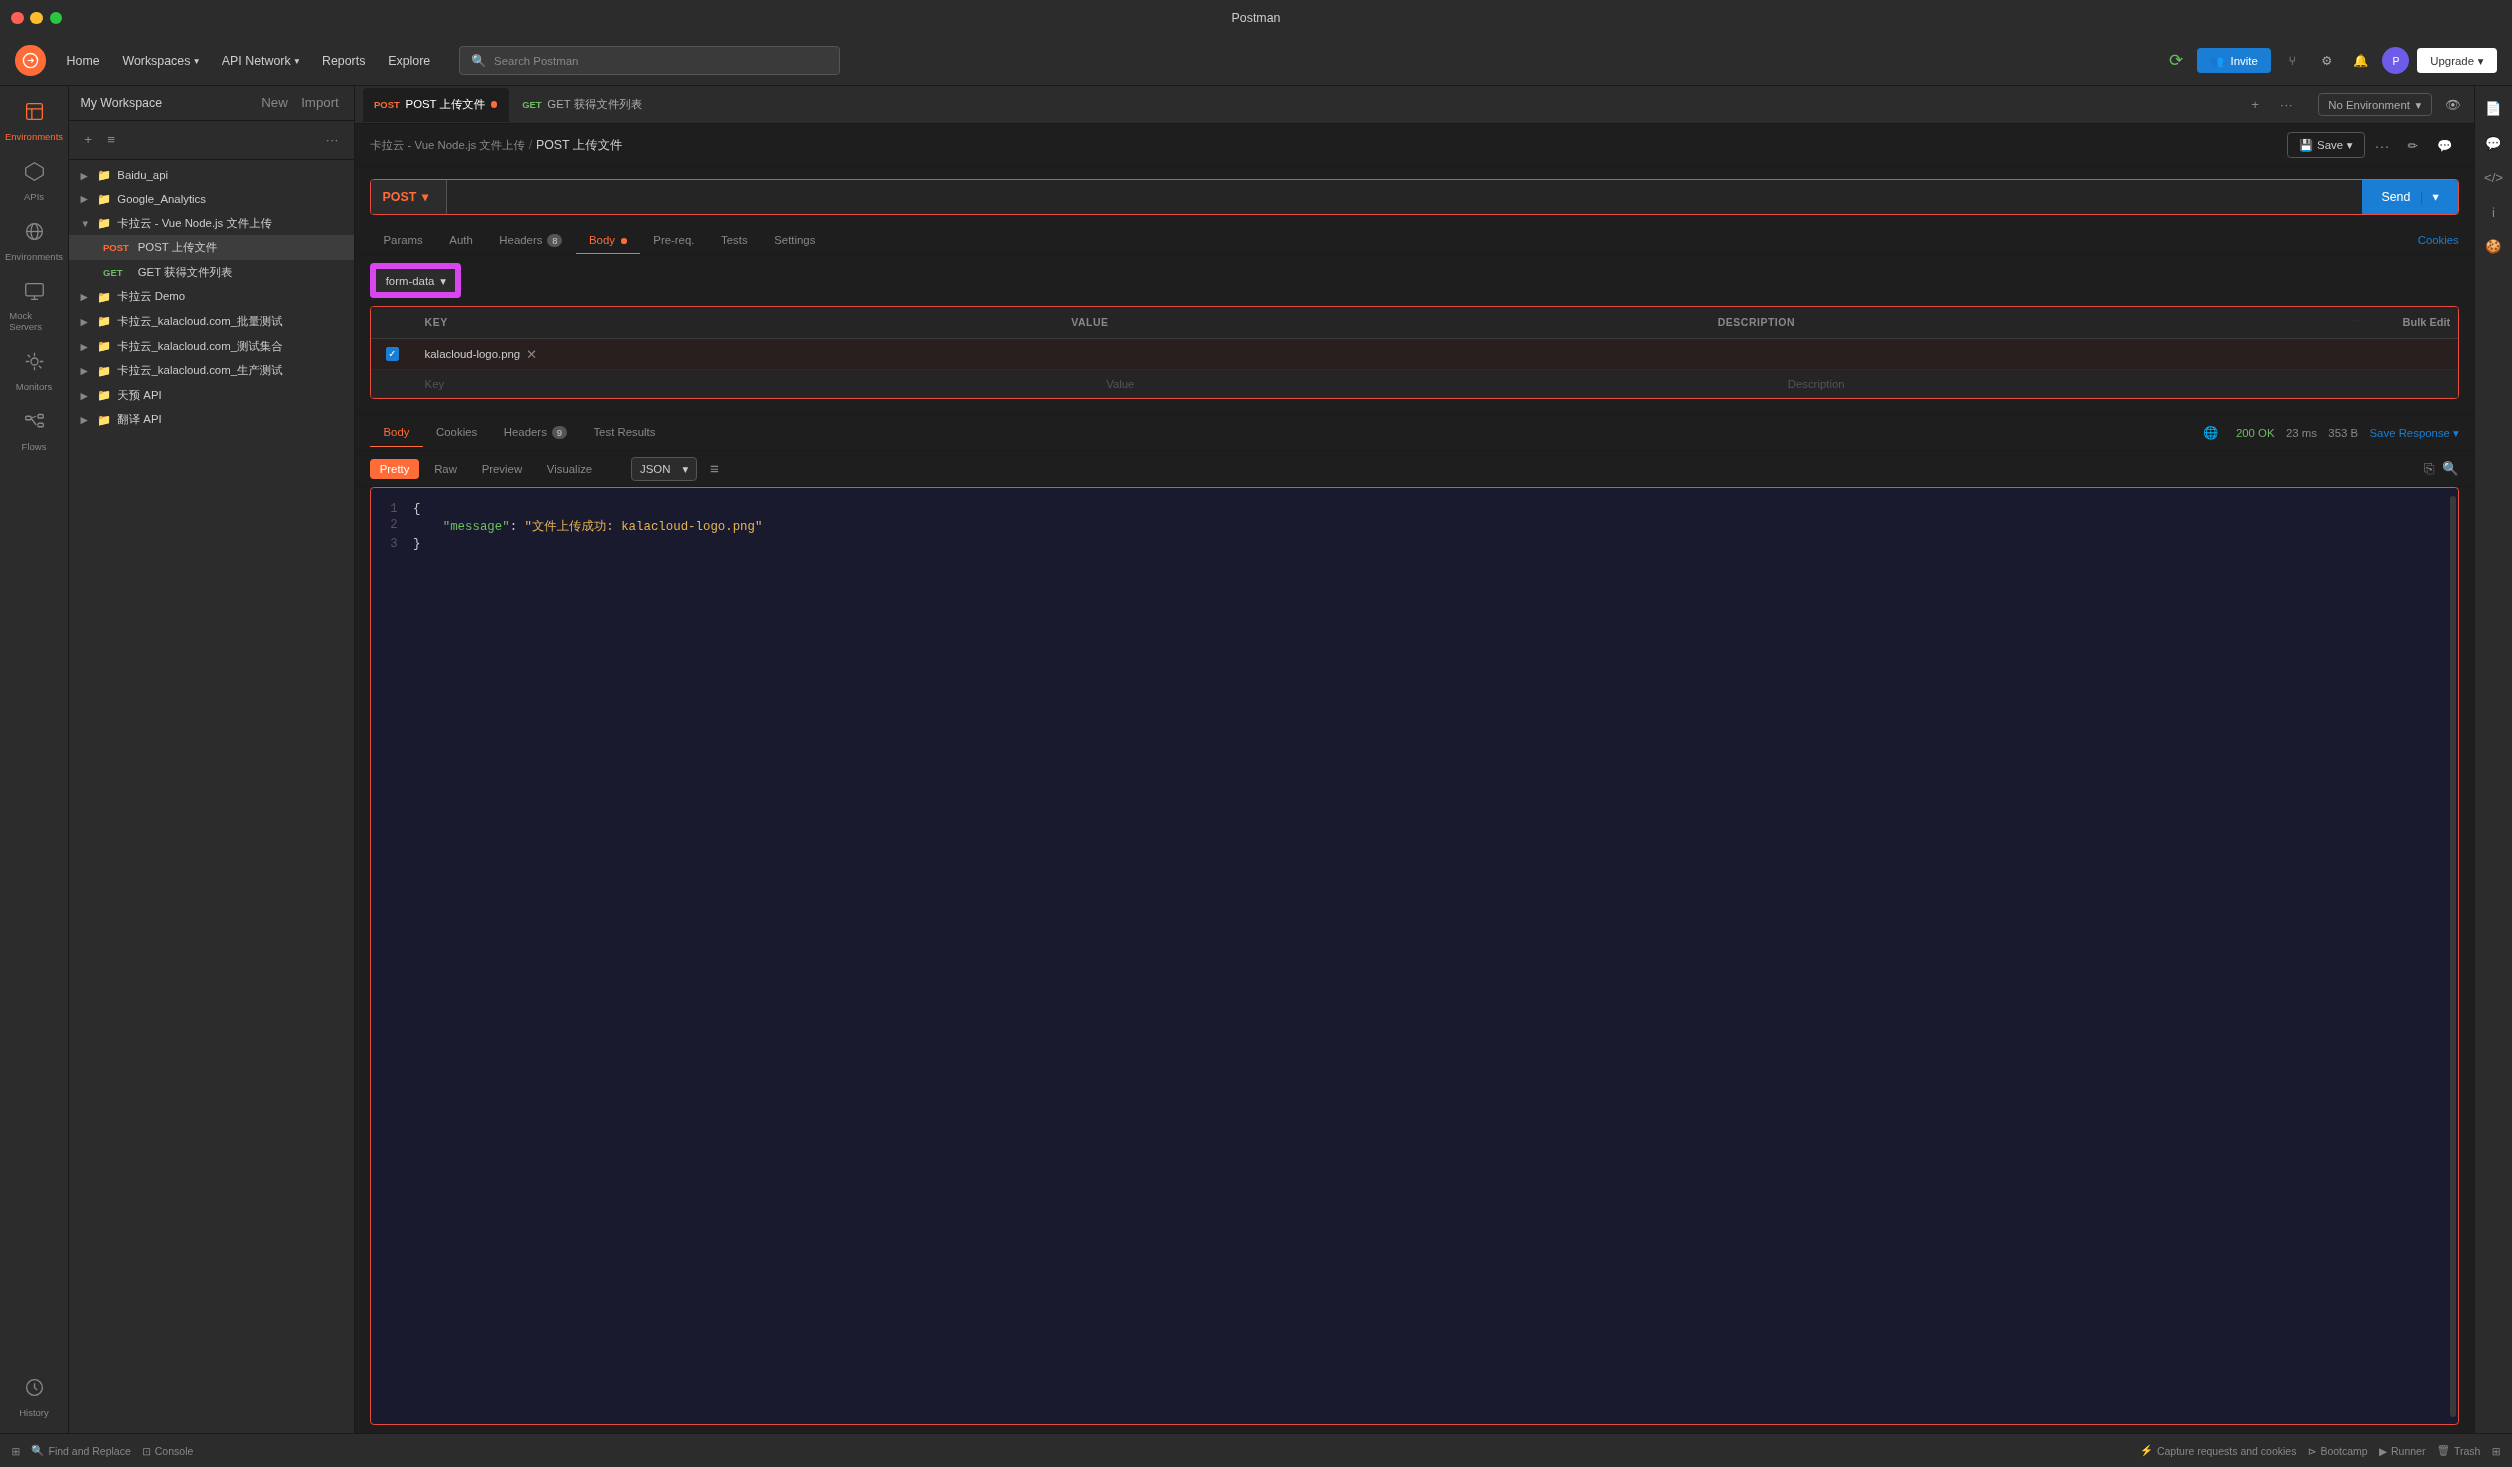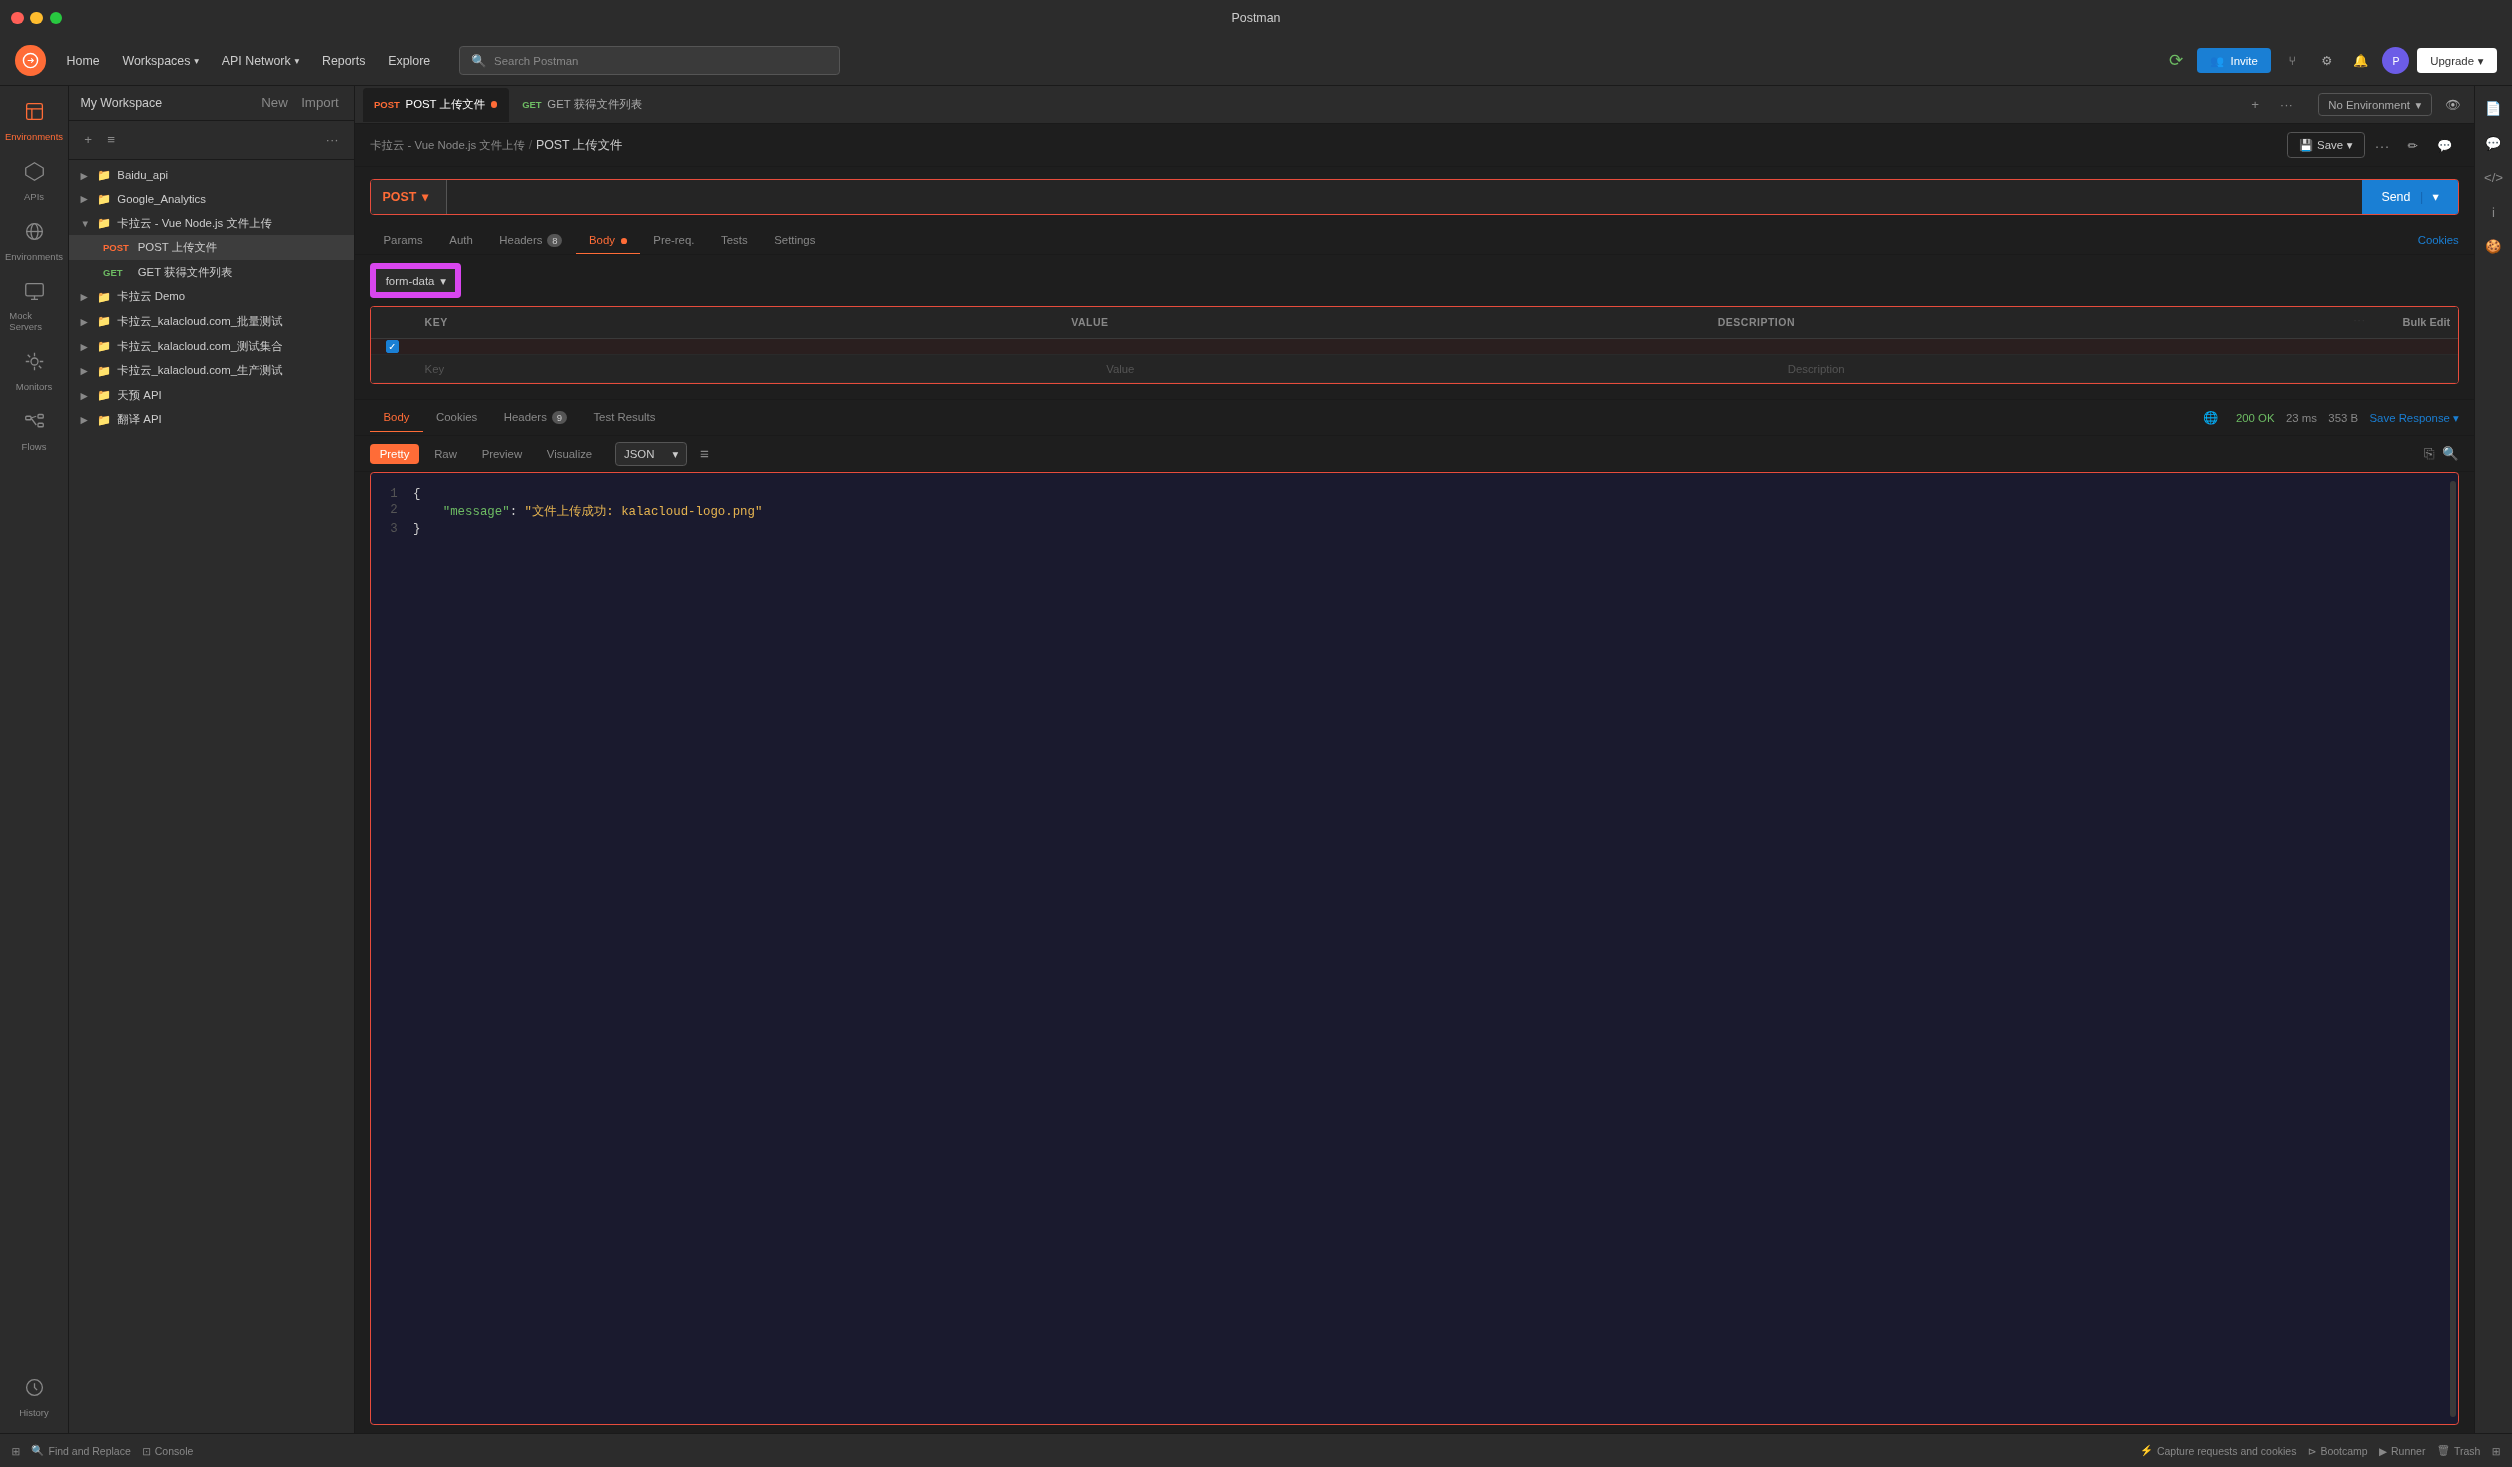--- a/index.html
+++ b/index.html
@@ -117,21 +117,21 @@
     .resp-status { margin-left: auto; display: flex; align-items: center; gap: 11.4px; }
     .status-200 { color: #6dbb63; font-size: 11.4px; font-weight: 500; }
     .resp-time { color: #888; font-size: 11.4px; }
     .resp-size { color: #888; font-size: 11.4px; }
     .btn-save-resp { color: #1a7fd4; font-size: 11.4px; cursor: pointer; }
 
     
     .resp-toolbar { display: flex; align-items: center; padding: 5.7px 15.2px; gap: 5.7px; border-bottom: 1px solid #1a1a1a; }
     .resp-format-btn { padding: 3.8px 9.5px; background: #ff6c37; color: white; border: none; border-radius: 3.8px; cursor: pointer; font-size: 11.4px; }
     .resp-format-btn-plain { padding: 3.8px 9.5px; background: transparent; color: #888; border: none; border-radius: 3.8px; cursor: pointer; font-size: 11.4px; }
-    .resp-lang-select { background: #2c2c2c; border: 1px solid #555; color: #ccc; padding: 3.8px 7.6px; border-radius: 3.8px; font-size: 11.4px; display: flex; align-items: center; gap: 18px; margin-left: 8px; }
+    .resp-lang-select { background: #2c2c2c; border: 1px solid #555; color: #ccc; padding: 3.8px 7.6px; border-radius: 3.8px; font-size: 11.4px; display: flex; align-items: center; gap: 12px; margin-left: 24px; }
     .resp-action-icon { color: #888; cursor: pointer; font-size: 13.3px; margin-left: auto; }
 
     
     .code-area { flex: 1; background: #1a1a2e; margin: 0 15.2px 7.6px; border: 1.9px solid #e74c3c; border-radius: 3.8px; padding: 11.4px; overflow: auto; font-family: 'Courier New', monospace; font-size: 12.4px; position: relative; }
     .code-line { display: flex; gap: 15.2px; margin: 1.9px 0; }
     .line-num { color: #555; min-width: 15.2px; text-align: right; user-select: none; }
     .code-content { color: #ccc; }
     .code-brace { color: #ccc; }
     .code-key { color: #6dbb63; }
     .code-string { color: #e6b450; }
@@ -442,20 +442,24 @@
         <div class="kv-col-value">VALUE</div>
         <div class="kv-col-desc">DESCRIPTION</div>
         <div class="kv-col-more">···</div>
         <div class="kv-col-bulk">Bulk Edit</div>
       </div>
 
       <div class="kv-row highlighted">
         <div class="kv-checkbox">
           <div class="checkbox">✓</div>
         </div>
+        <div class="kv-value-cell">
+          <span class="kv-value-text">kalacloud-logo.png</span>
+          <span class="kv-remove">✕</span>
+        </div>
         <div class="kv-desc"></div>
       </div>
 
       <div class="kv-row">
         <div class="kv-checkbox"></div>
         <div class="kv-empty-key">Key</div>
         <div class="kv-empty-value">Value</div>
         <div class="kv-desc">Description</div>
       </div>
     </div>

